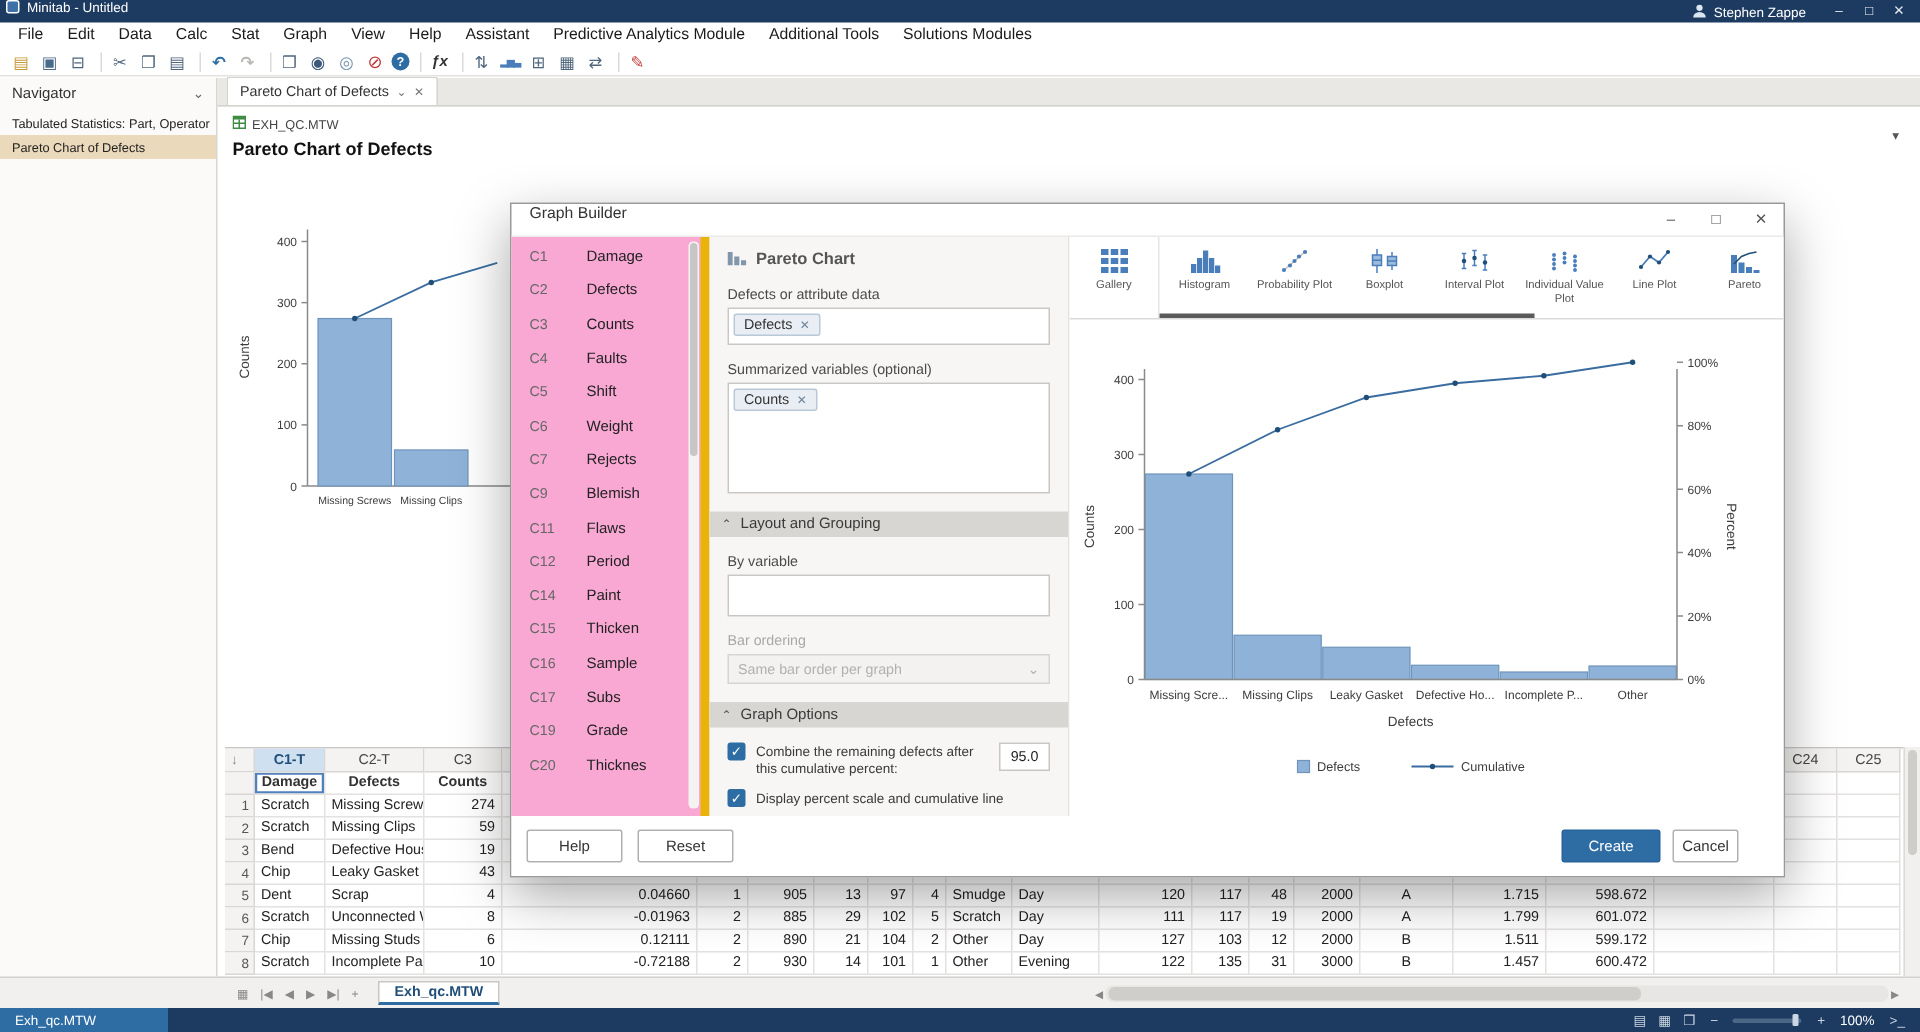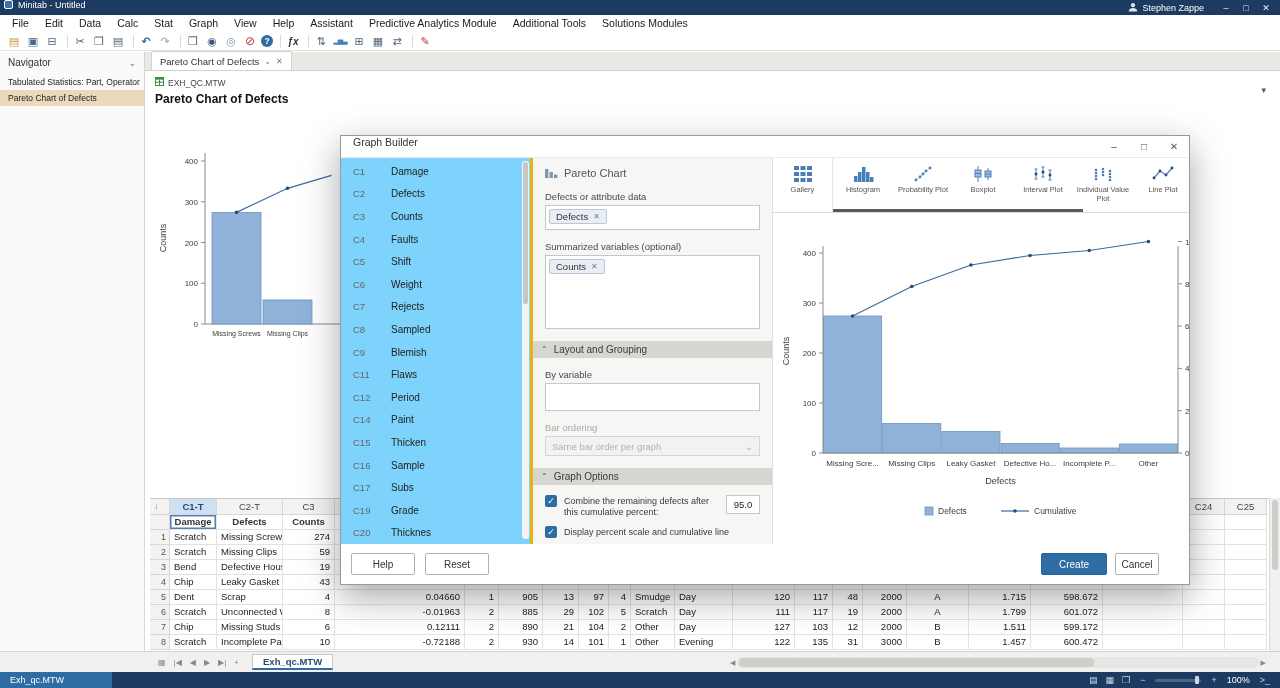--- a/index.html
+++ b/index.html
@@ -92,28 +92,28 @@
 .zoom-track{width:46px;height:3px;background:#4a6886;border-radius:2px;position:relative}
 .zoom-thumb{position:absolute;right:2px;top:-2.5px;width:4px;height:8px;background:#c9d6e4;border-radius:1px}
 .zoom-pct{font-size:9px}
 
 
 .dialog{position:absolute;left:340px;top:135px;width:850px;height:450px;background:#fff;border:1px solid #9b9997;box-shadow:0 12px 34px rgba(0,0,0,.35);z-index:20}
 .dlg-titlebar{height:22px;display:flex;align-items:flex-start;padding-left:12px;font-size:10.5px;color:#333;border-bottom:1px solid #eceae8}
 .dlg-controls{margin-left:auto;display:flex;height:100%}
 .dlg-wbtn{width:30px;display:flex;align-items:center;justify-content:center;color:#555;font-size:10px}
 .dlg-body{position:absolute;top:22px;left:0;right:0;bottom:40px;display:flex}
-.dlg-collist{width:192px;flex:none;position:relative;border-right:3px solid #eab308;padding-top:2px;overflow:hidden;background:#7dd3fc}
+.dlg-collist{width:132px;flex:none;position:relative;border-right:6px solid #eab308;padding-top:2px;overflow:hidden;background:#f9a8d4}
 .dlg-colrow{height:22.6px;display:flex;align-items:center;padding-left:12px}
 .cid{width:38px;color:#666;font-size:9.5px}
 .cname{color:#222;font-size:10px}
 .dlg-colscroll{position:absolute;right:1px;top:3px;width:7px;height:378px;background:#f4f3f1;border-radius:3px}
 .dlg-colscroll .thumb{position:absolute;left:1px;top:1px;width:5px;height:142px;background:#c8c6c4;border-radius:3px}
 .dlg-form{width:240px;flex:none;background:#f7f6f4;padding:8px 12px 0;position:relative;border-right:1px solid #e3e1df;overflow:hidden}
-.form-heading{display:flex;align-items:center;gap:6px;font-size:11px;font-weight:normal;color:#555;height:14px}
+.form-heading{display:flex;align-items:center;gap:6px;font-size:11px;font-weight:bold;color:#555;height:14px}
 .fld-label{font-size:9.5px;color:#4a4a4a;margin:11px 0 3px}
 .fld-label.disabled{color:#aaa8a5}
 .input-box{background:#fff;border:1px solid #c9c7c5;min-height:25px;padding:3px}
 .input-box.tall{height:74px}
 .input-box.empty{height:28px}
 .chip{display:inline-flex;align-items:center;gap:5px;background:#e9eef4;border:1px solid #b9c8d8;border-radius:2px;padding:1px 6px;font-size:9.5px;color:#333}
 .chip-x{color:#6c8299;font-size:8px}
 .dlg-section{margin:12px -12px 0;background:#d8d6d3;padding:3px 8px;font-size:10px;color:#3a3a3a;display:flex;align-items:center;gap:6px;height:17px}
 .sec-caret{font-size:8px;color:#555}
 .select-box{background:#f3f2f0;border:1px solid #d7d5d3;height:20px;display:flex;align-items:center;justify-content:space-between;padding:0 6px;font-size:9.5px;color:#b3b1ae}
@@ -632,24 +632,20 @@
           <div class="dlg-colrow">
             <span class="cid">C6</span>
             <span class="cname">Weight</span>
           </div>
 
           <div class="dlg-colrow">
             <span class="cid">C7</span>
             <span class="cname">Rejects</span>
           </div>
 
-          <div class="dlg-colrow">
-            <span class="cid">C8</span>
-            <span class="cname">Sampled</span>
-          </div>
 
           <div class="dlg-colrow">
             <span class="cid">C9</span>
             <span class="cname">Blemish</span>
           </div>
 
           <div class="dlg-colrow">
             <span class="cid">C11</span>
             <span class="cname">Flaws</span>
           </div>

